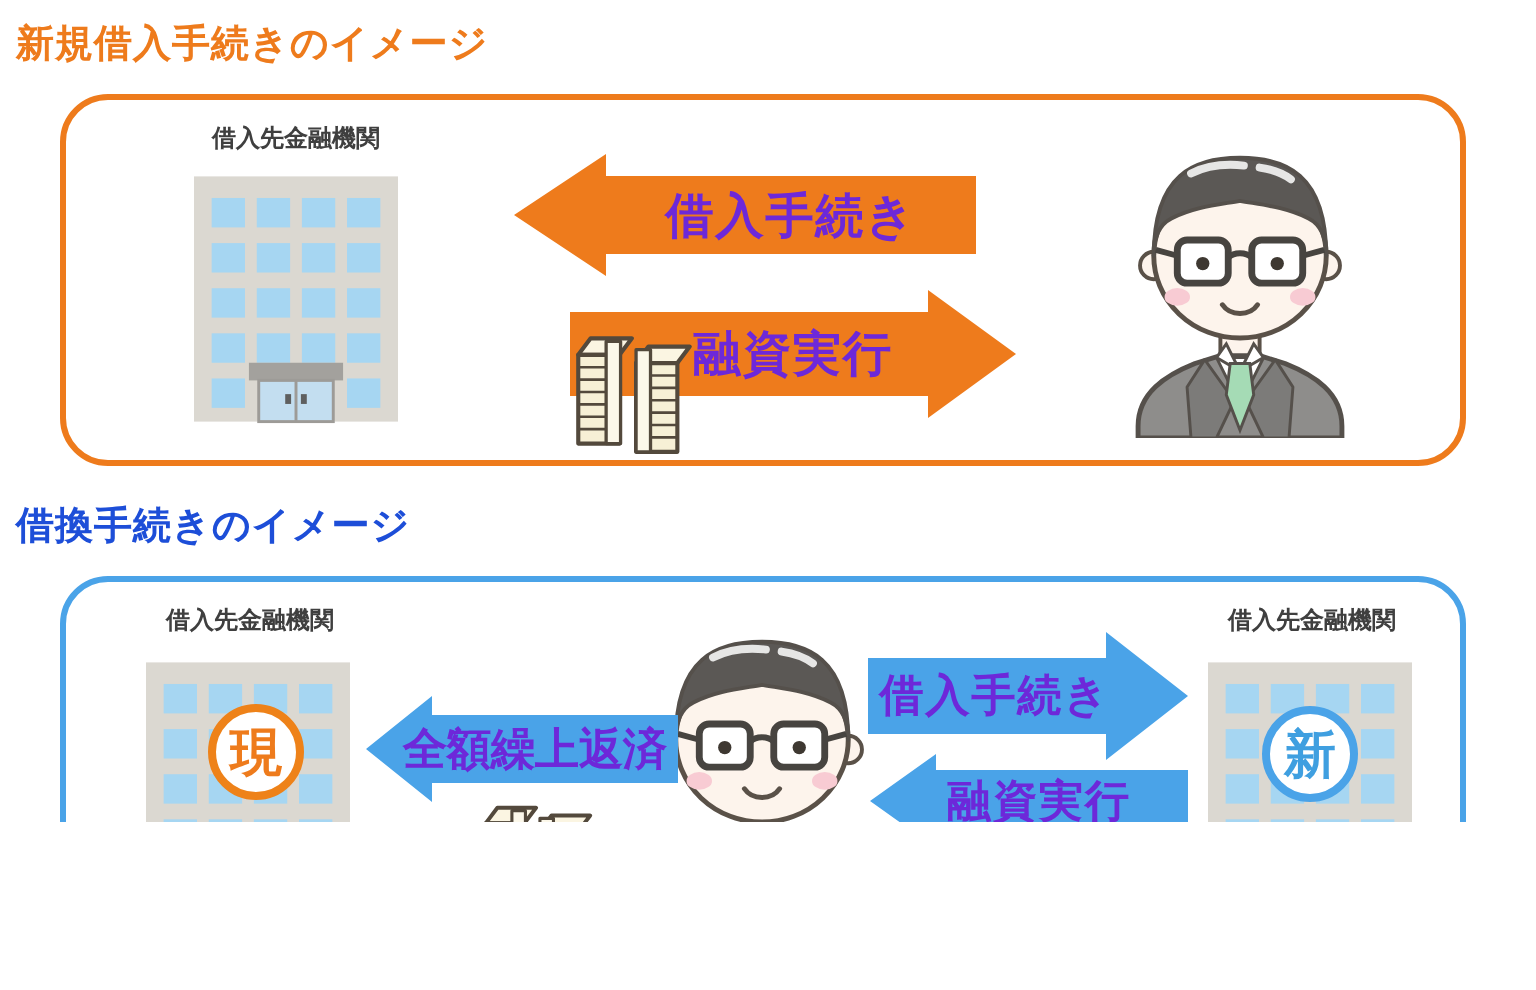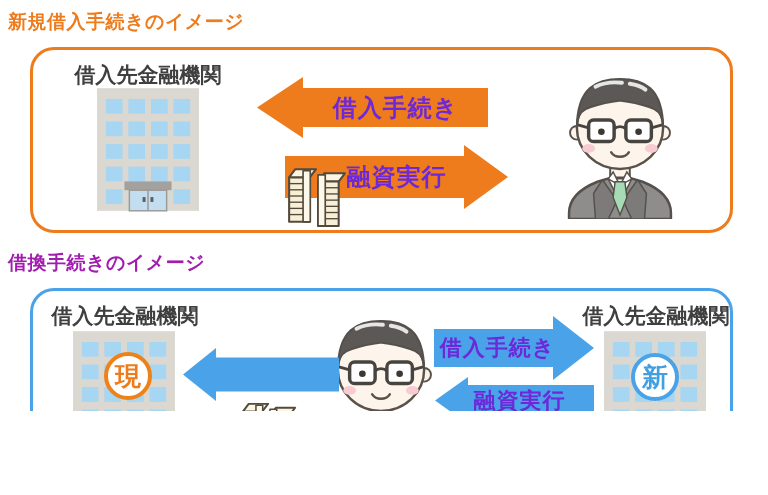--- a/index.html
+++ b/index.html
@@ -4,28 +4,28 @@
 <style>
   html,body{margin:0;padding:0;background:#fff;}
   .page{
     position:relative;width:768px;height:411px;background:#ffffff;overflow:hidden;
     font-family:Liberation Mono, monospace;
   }
   .sec-title{
     position:absolute;font-size:19px;font-weight:bold;letter-spacing:.5px;white-space:nowrap;
   }
   .t-orange{color:#EE7B1C;}
-  .t-blue{color:#a21caf;}
+  .t-blue{color:#1d4ed8;}
   .flow-box{
     position:absolute;width:703px;height:186px;background:#fff;border-radius:24px;box-sizing:border-box;
   }
   .box-orange{border:3.5px solid #EE7B1C;}
   .box-blue{border:3.5px solid #4AA3E8;}
   .bank-label{
-    position:absolute;width:180px;text-align:center;font-size:21px;font-weight:bold;color:#3F3F3F;white-space:nowrap;
+    position:absolute;width:180px;text-align:center;font-size:12px;font-weight:bold;color:#3F3F3F;white-space:nowrap;
   }
   .icon-svg{position:absolute;display:block;}
   .arrow{position:absolute;}
   .arrow>svg{position:absolute;left:0;top:0;width:100%;height:100%;}
   .arrow .lbl{
     position:absolute;top:0;bottom:0;display:flex;align-items:center;justify-content:center;
     color:#6d28d9;font-weight:bold;white-space:nowrap;letter-spacing:1px;
   }
   .fill-orange{fill:#EE7B1C;}
   .fill-blue{fill:#4AA3E8;}
@@ -173,20 +173,21 @@
     <svg class="icon-svg z1" style="left:73px;top:330px;width:102px;height:125px;">
         <use href="#i-building"></use>
       </svg>
 
     <div class="badge badge-orange z4" style="left:104px;top:352px;">現</div>
 
     <div class="arrow z2" style="left:183px;top:348px;width:156px;height:53px;">
       <svg viewBox="0 0 156 53" preserveAspectRatio="none">
         <polygon class="fill-blue" points="0,26.5 33,0 33,9.5 156,9.5 156,43.5 33,43.5 33,53"></polygon>
       </svg>
+      <span class="lbl" style="left:15px;right:2px;font-size:22px;letter-spacing:0;">全額繰上返済</span>
     </div>
 
     <svg class="icon-svg z3" style="left:240px;top:399px;width:58px;height:60px;">
         <use href="#i-money"></use>
       </svg>
 
     <svg class="icon-svg z1" style="left:317px;top:314px;width:128px;height:147px;">
         <use href="#i-person"></use>
       </svg>
 

